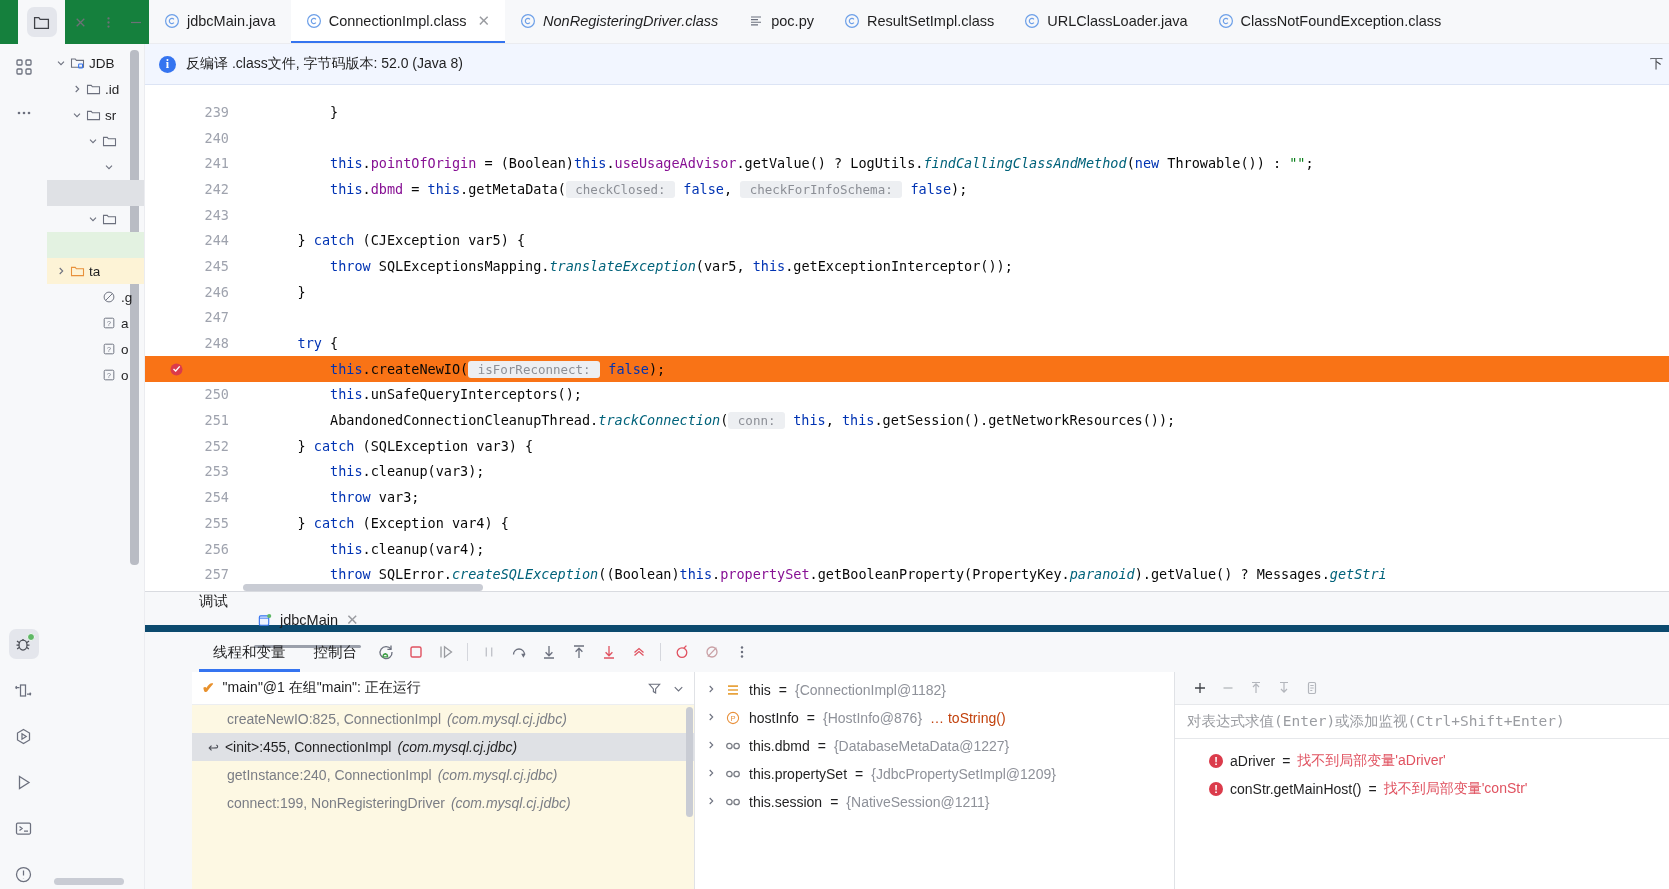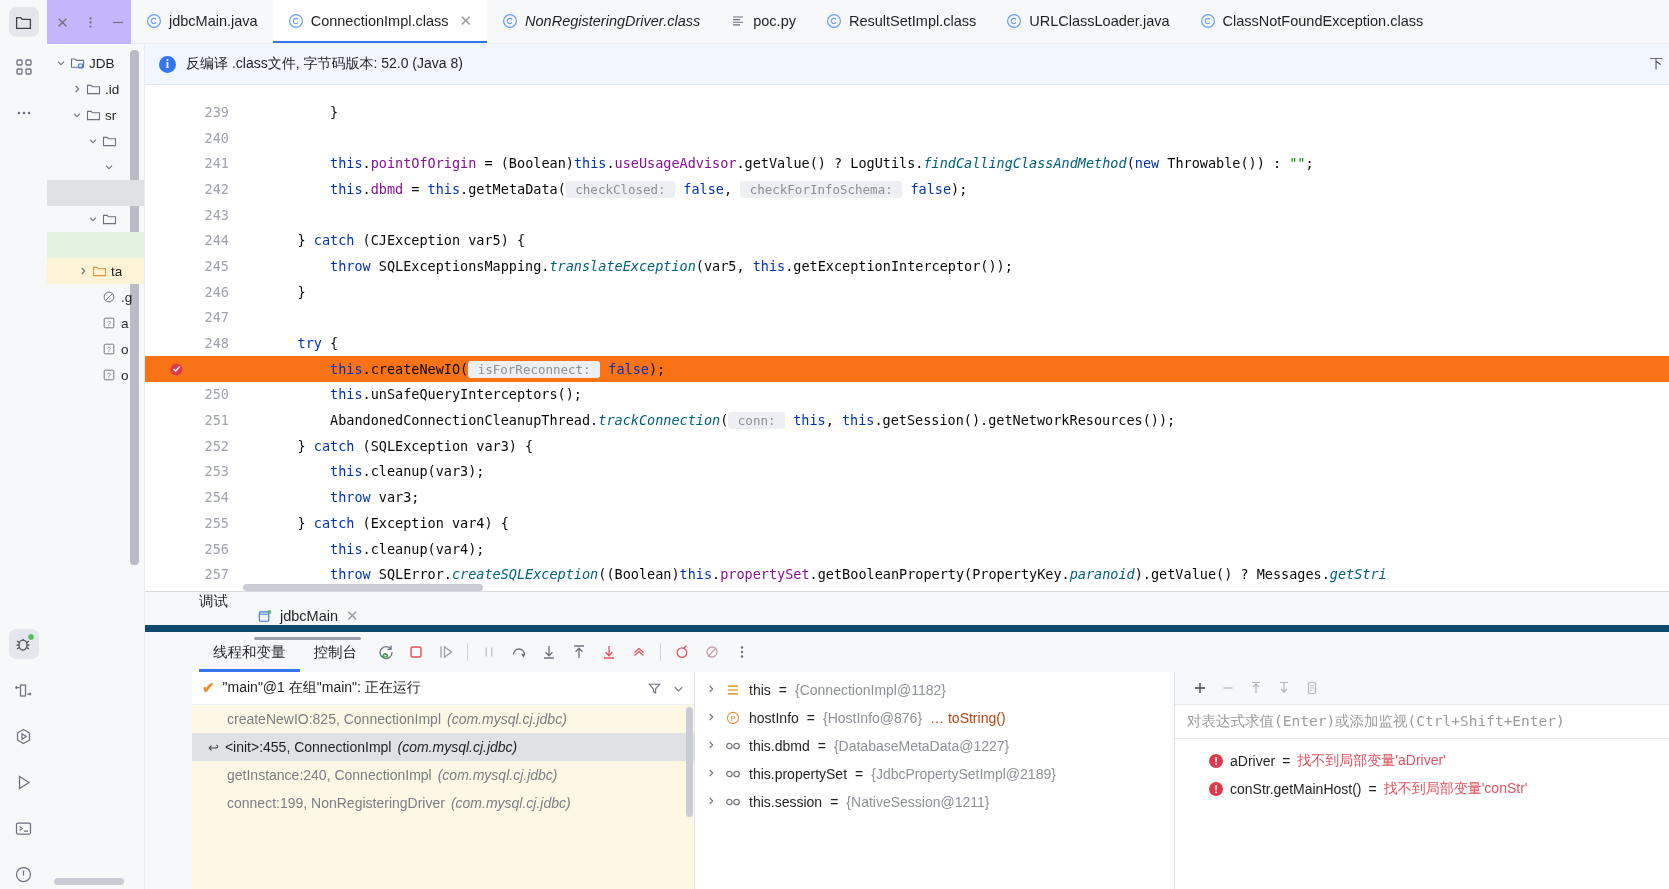--- a/index.html
+++ b/index.html
@@ -18,22 +18,23 @@
     display: flex;
     flex-direction: column;
     background: #f7f8fa;
   }
 
   
   .topbar {
     height: 44px;
     display: flex;
     align-items: stretch;
-    background: #c4b5fd;
+    background: #15803d;
     flex: 0 0 44px;
+    padding-left: 18px;
   }
   .topbar-left {
     width: 47px;
     flex: 0 0 47px;
     display: flex;
     align-items: center;
     justify-content: center;
     background: #f7f8fa;
   }
   .proj-btn {
@@ -275,21 +276,21 @@
   }
   .dtitle {
     font-size: 14.5px;
     color: #1f1f20;
     padding: 0 18px 0 0;
   }
   .dtab {
     display: flex; align-items: center; gap: 8px;
     font-size: 14.5px;
     padding: 0 10px;
-    height: 48px;
+    height: 56px;
     position: relative;
   }
   .dtab.active::after {
     content: "";
     position: absolute;
     left: 8px; right: 8px; bottom: 0;
     height: 3px;
     background: #9ba0ab;
     border-radius: 2px;
   }
@@ -723,21 +724,21 @@
             <svg width="15" height="15" viewBox="0 0 16 16" fill="none" stroke="#6c707e" stroke-width="1.15">
               <path d="M1.6 3.6h4l1.2 1.5h7.6v7.3h-12.8z"></path>
             </svg>
           </span>
           <span class="tname"></span>
         </div>
         <div class="trow sel-green" style="padding-left: 38px;">
           <span class="chev"></span>
           <span class="tname"></span>
         </div>
-        <div class="trow sel-yellow" style="padding-left: 28px;">
+        <div class="trow sel-yellow" style="padding-left: 6px;">
           <span class="chev">
             <svg width="12" height="12" viewBox="0 0 14 14" fill="none" stroke="#6c707e" stroke-width="1.25">
               <path d="M5.5 3.5L9 7l-3.5 3.5"></path>
             </svg>
           </span>
           <span class="ficon tfico">
             <svg width="15" height="15" viewBox="0 0 16 16" fill="none" stroke="#e8913c" stroke-width="1.15">
               <path d="M1.6 3.6h4l1.2 1.5h7.6v7.3h-12.8z"></path>
             </svg>
           </span>
@@ -1003,21 +1004,21 @@
                       <path d="M5.5 3.5L9 7l-3.5 3.5"></path>
                     </svg></span>
                   <span class="ficon">
                     <svg width="16" height="12" viewBox="0 0 16 12" fill="none" stroke="#7a7d85" stroke-width="1.3">
                       <circle cx="4.4" cy="6" r="2.7"></circle>
                       <circle cx="11.6" cy="6" r="2.7"></circle>
                     </svg>
                   </span>
                   <span class="vname">this.propertySet</span>
                   <span class="veq">=</span>
-                  <span class="vval">{JdbcPropertySetImpl@2189}</span>
+                  <span class="vval">{JdbcPropertySetImpl@1209}</span>
                 </div>
                 <div class="vrow">
                   <span class="vchev"><svg width="12" height="12" viewBox="0 0 14 14" fill="none" stroke="#6c707e" stroke-width="1.25">
                       <path d="M5.5 3.5L9 7l-3.5 3.5"></path>
                     </svg></span>
                   <span class="ficon">
                     <svg width="16" height="12" viewBox="0 0 16 12" fill="none" stroke="#7a7d85" stroke-width="1.3">
                       <circle cx="4.4" cy="6" r="2.7"></circle>
                       <circle cx="11.6" cy="6" r="2.7"></circle>
                     </svg>

